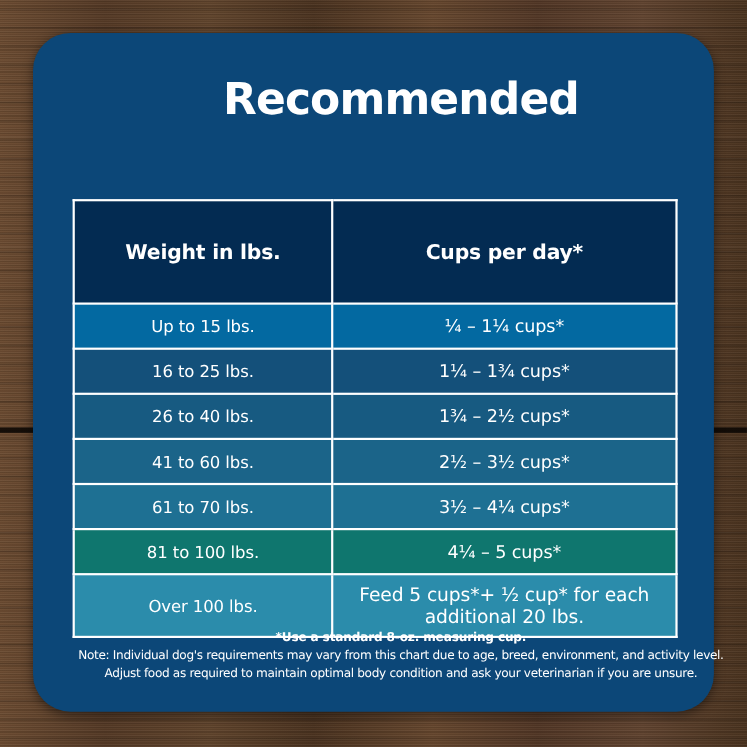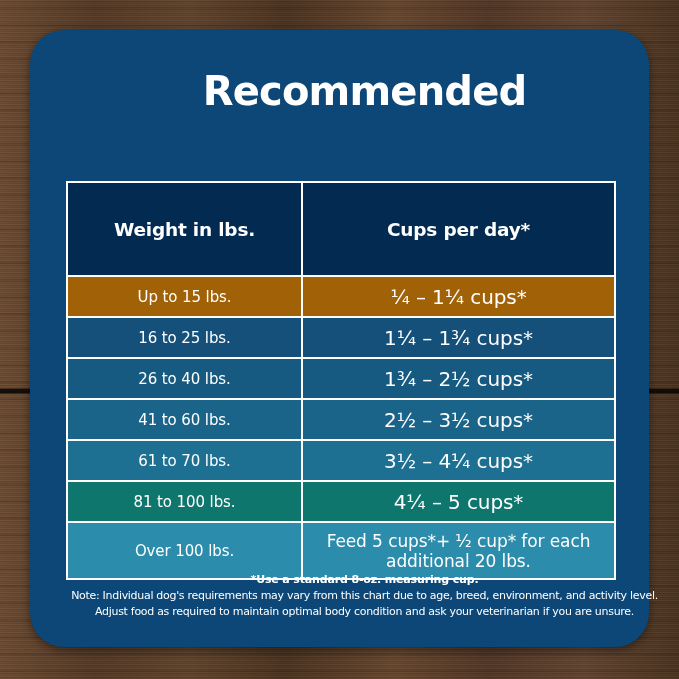--- a/index.html
+++ b/index.html
@@ -116,32 +116,32 @@
     margin-top: 12px;
   }
 
   tbody td {
     height: 39px;
     font-size: 15px;
     font-weight: normal;
     letter-spacing: -0.1px;
   }
   tbody td.cups-cell {
-    font-size: 20px;
+    font-size: 16px;
   }
   tbody tr.tall-row td {
     height: 55px;
     line-height: 20px;
   }
   tbody tr.tall-row td.cups-cell {
     font-size: 17px;
   }
 
   
-  tr.row-1 td { background: #a16207; }
+  tr.row-1 td { background: #0369a1; }
   tr.row-2 td { background: #14507a; margin-top: 35px; }
   tr.row-3 td { background: #175a81; }
   tr.row-4 td { background: #1b6489; }
   tr.row-5 td { background: #1e7093; }
   tr.row-6 td { background: #0f766e; }
   tr.row-7 td { background: #2b8cab; }
 
   
   #footnotes {
     position: absolute;

